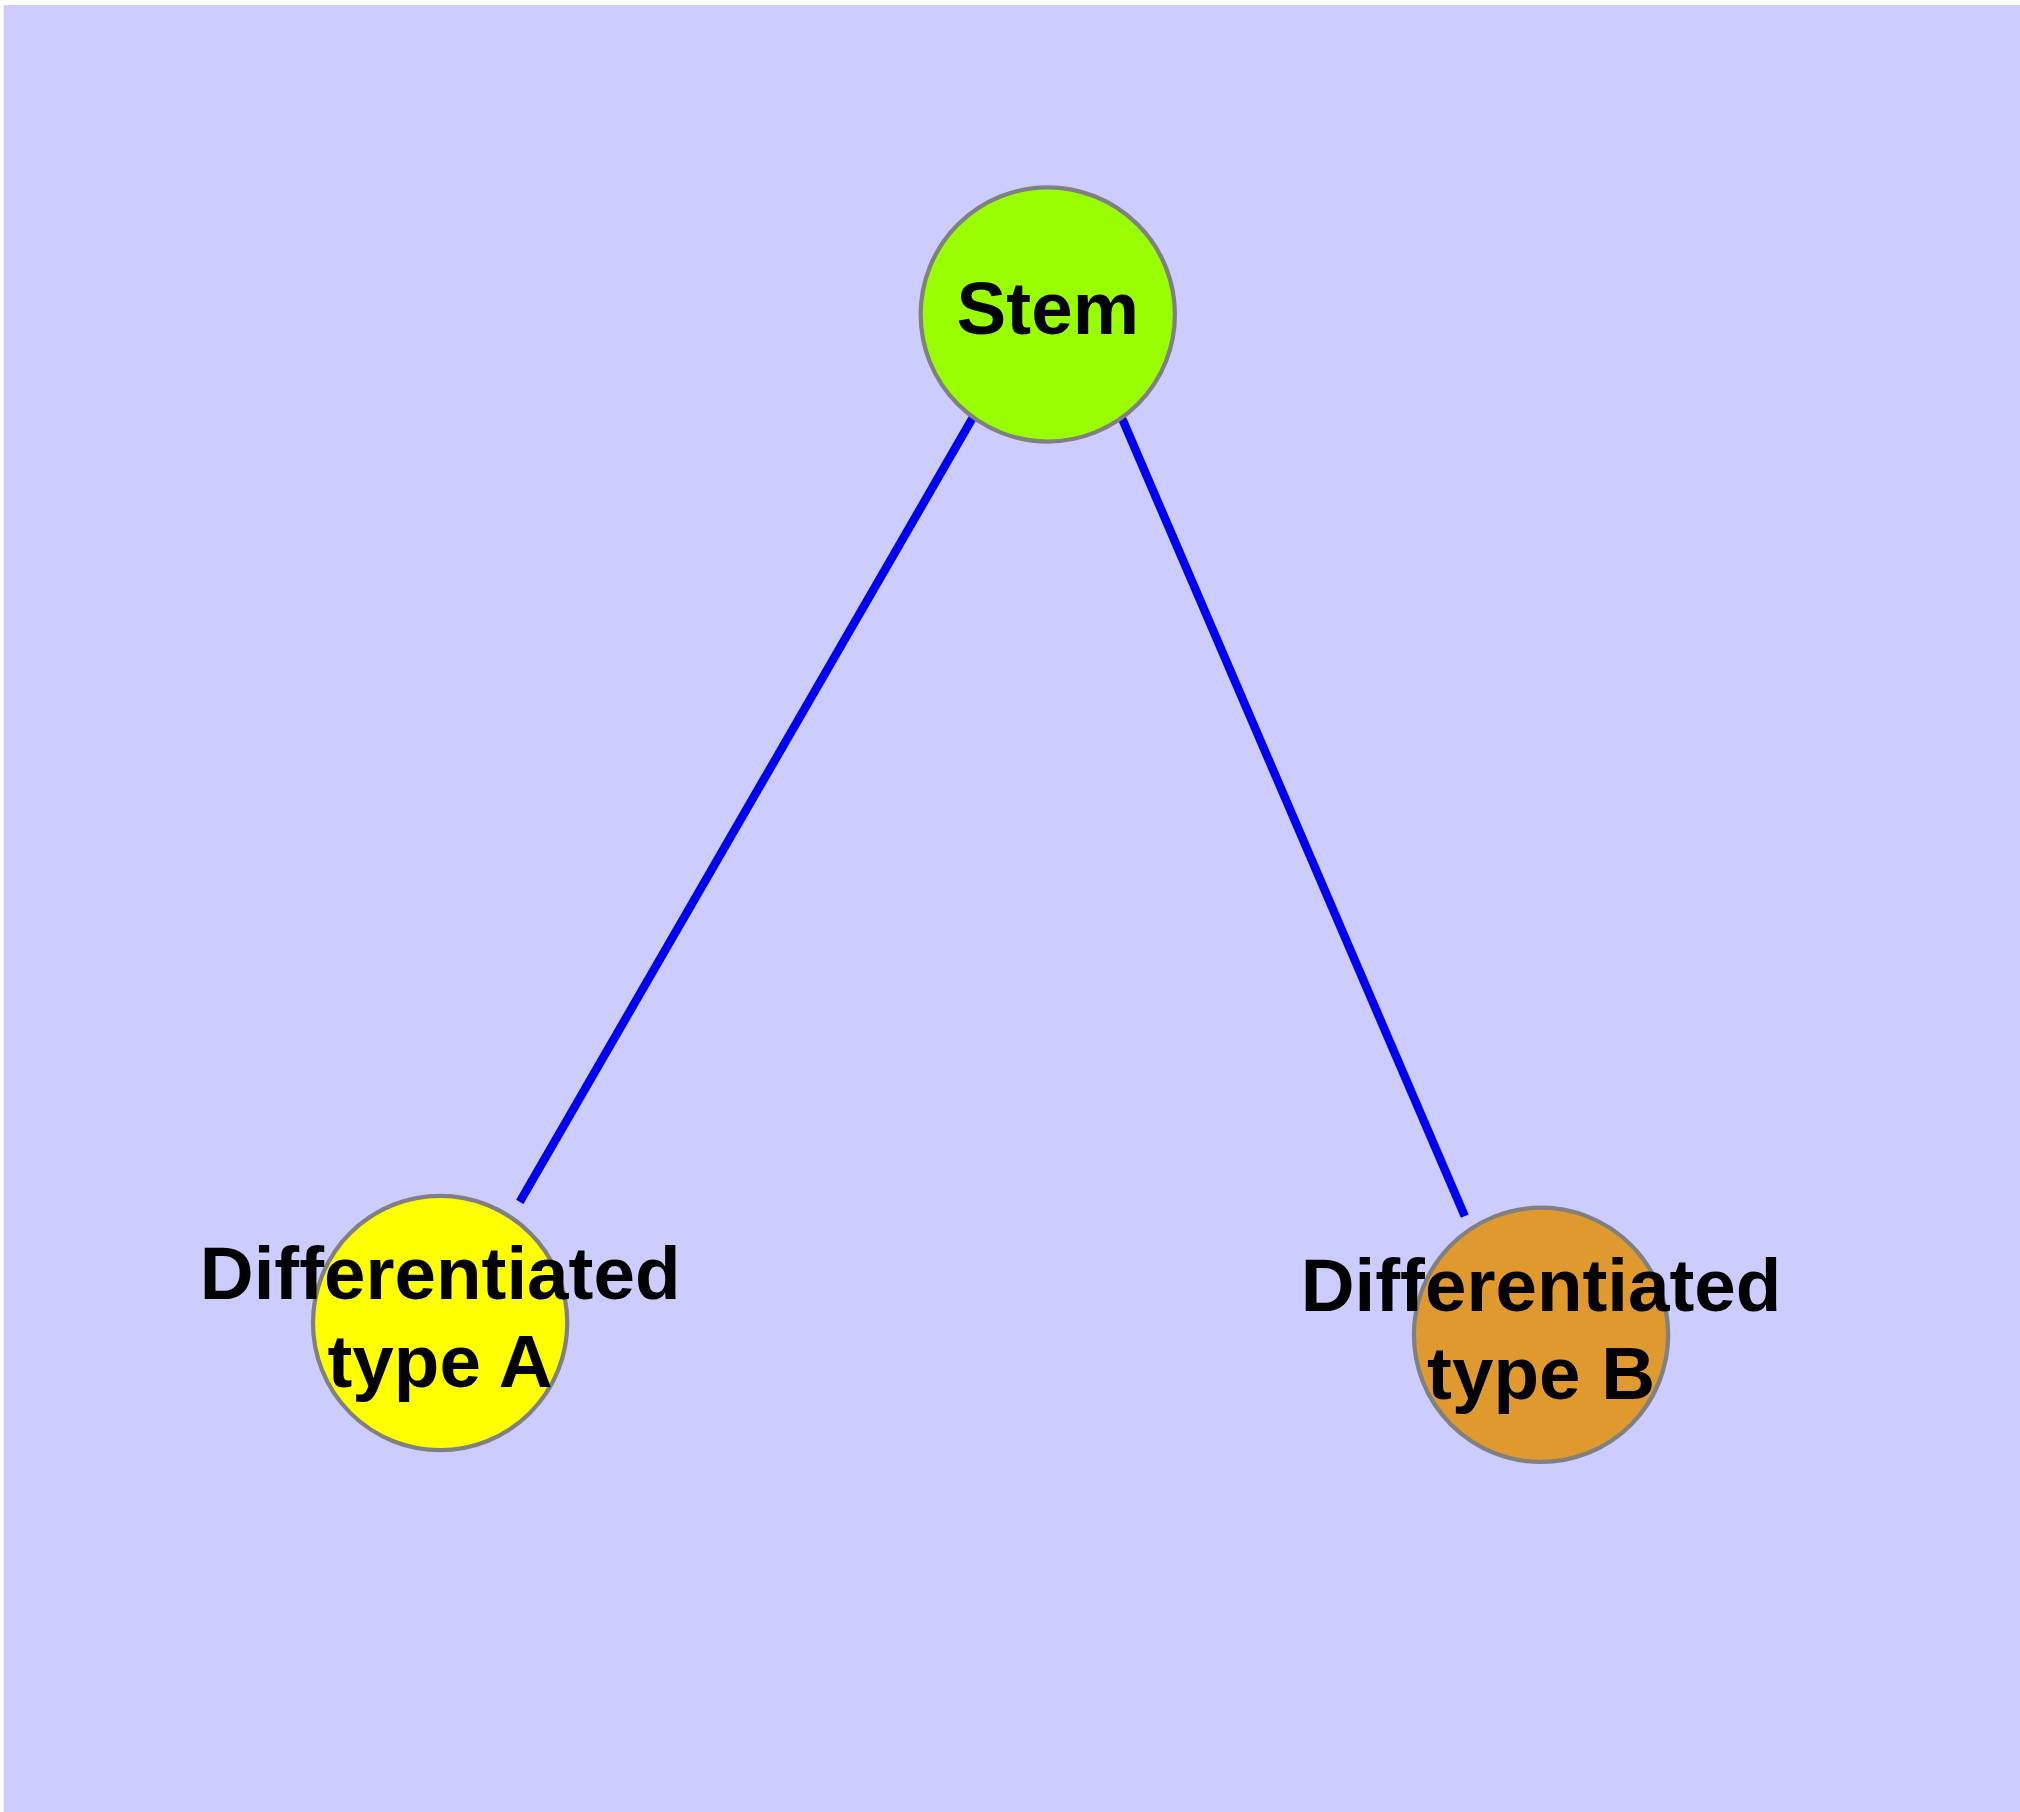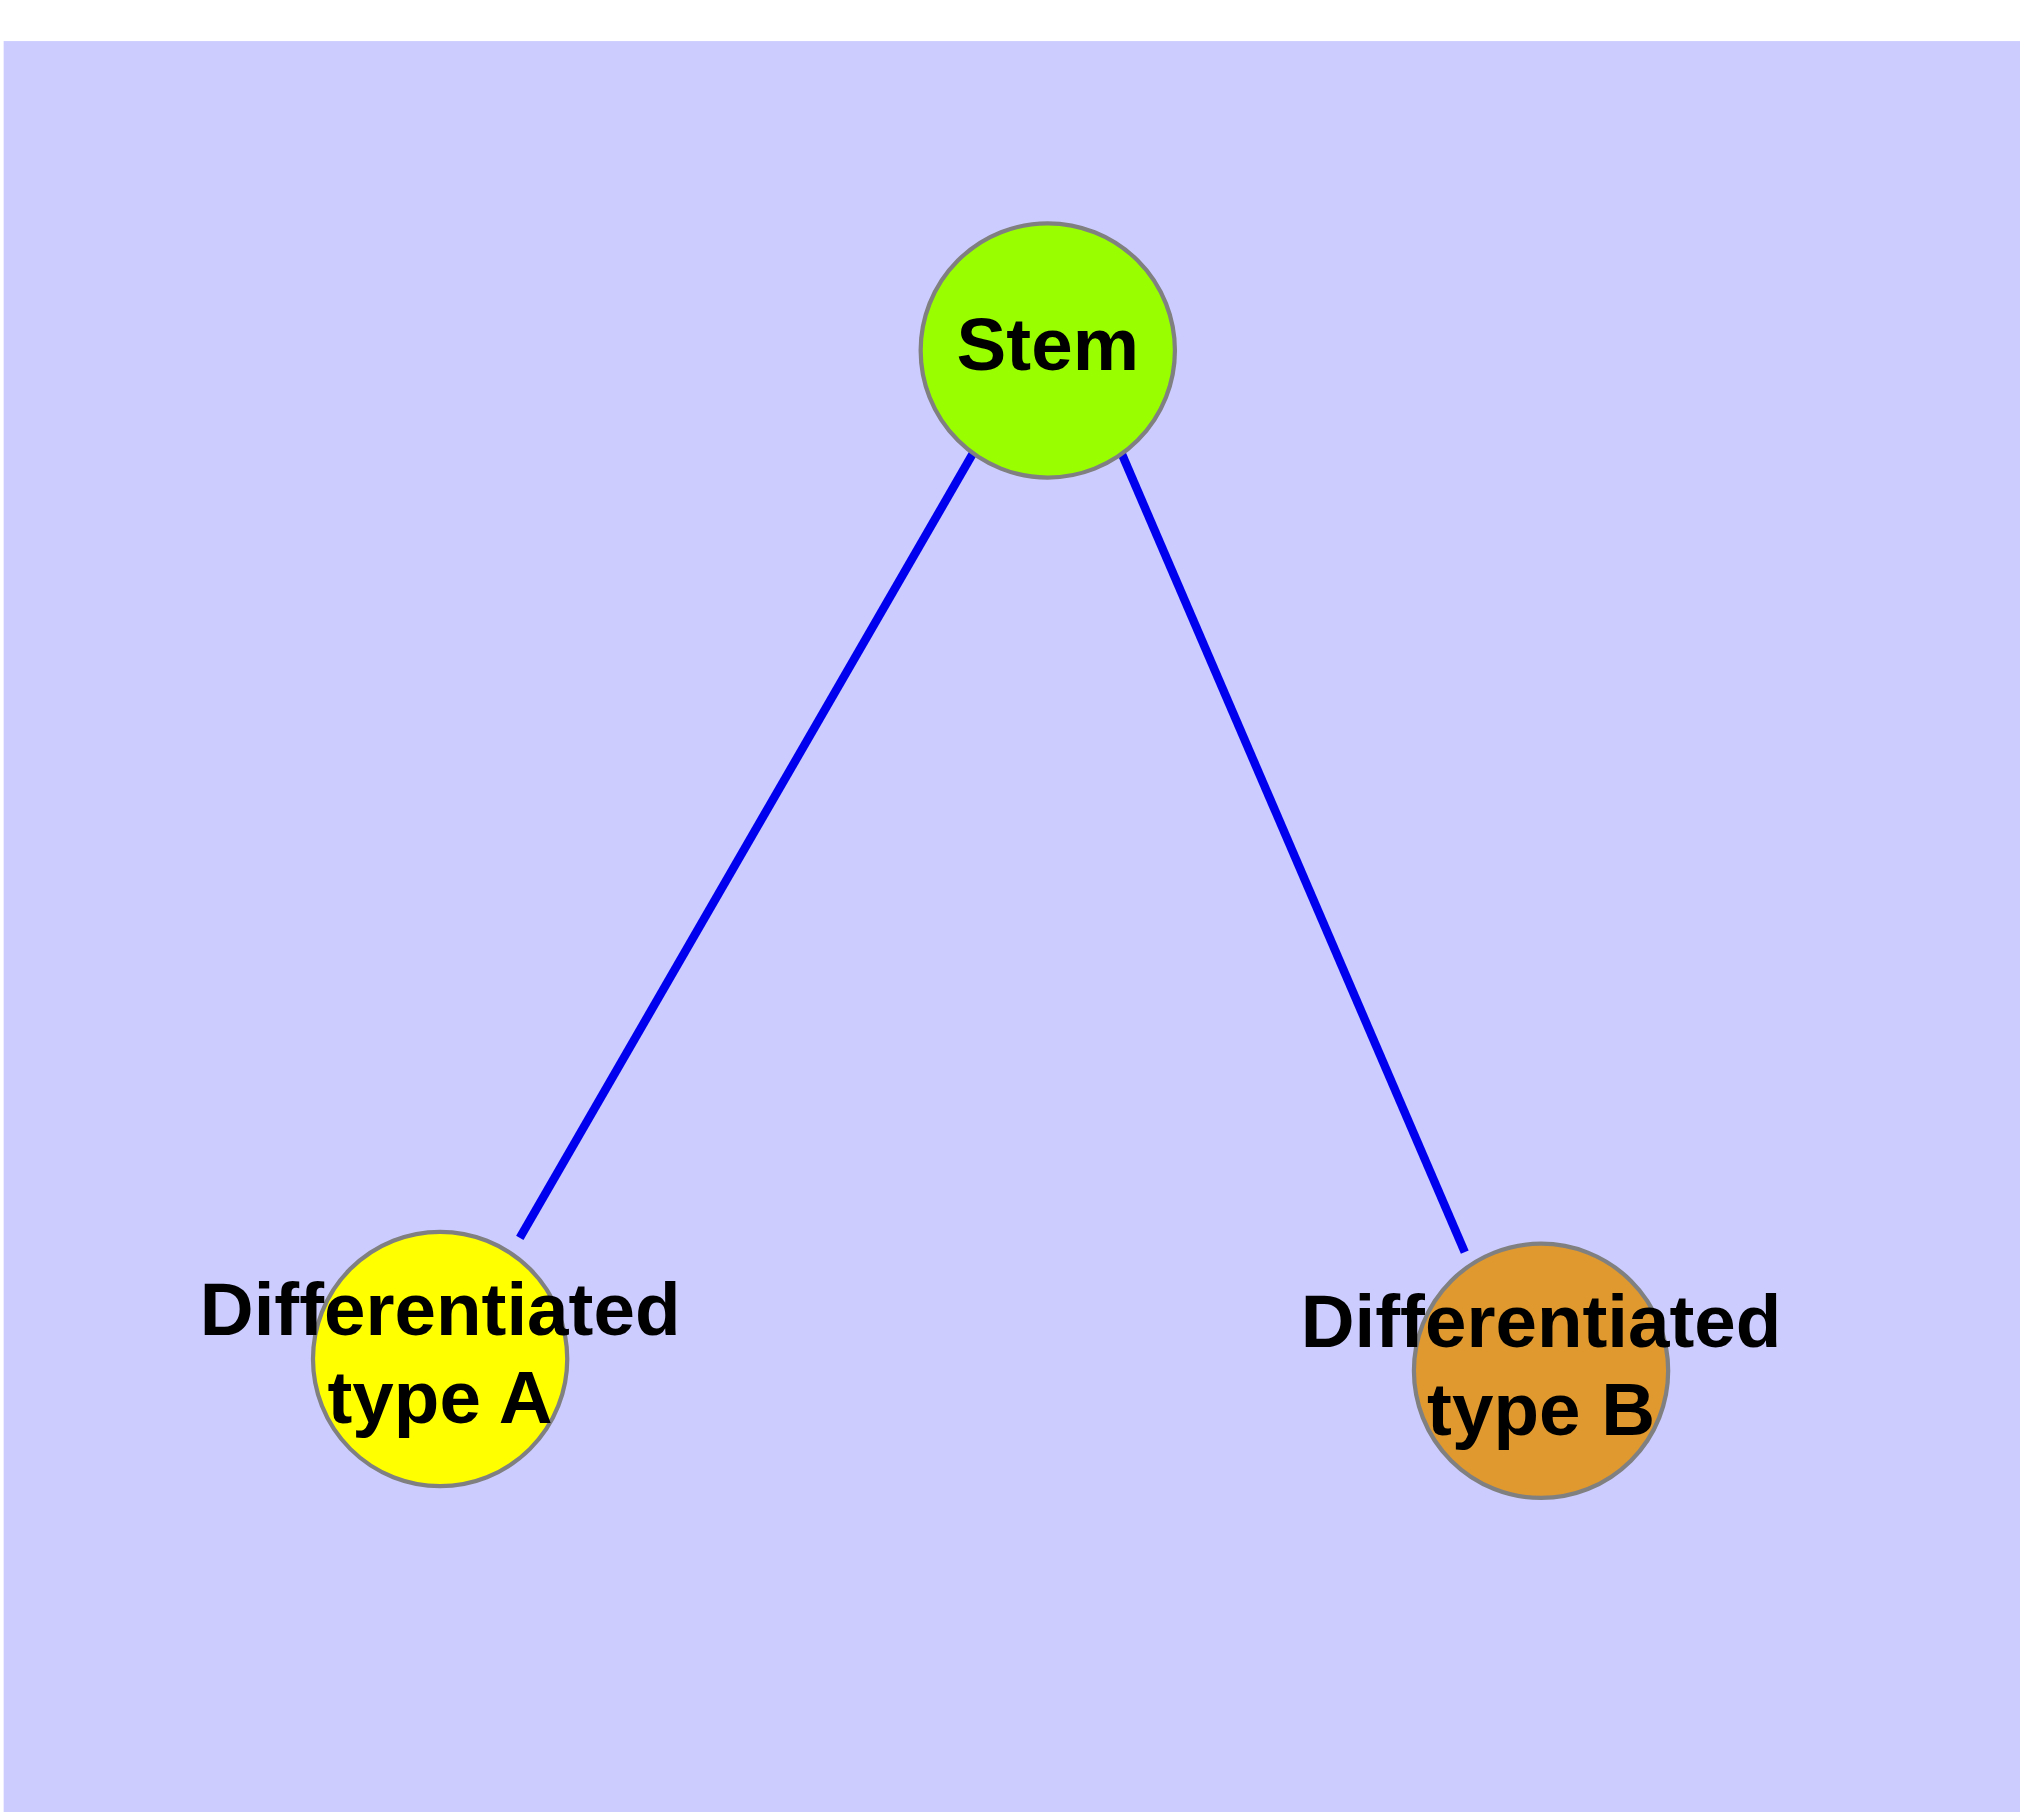--- a/index.html
+++ b/index.html
@@ -33,21 +33,21 @@
     font-weight: bold;
     fill: #000000;
     text-anchor: middle;
     dominant-baseline: middle;
     paint-order: normal;
   }
 </style>
 </head>
 <body style="width: 2021px; height: 1812px;">
 
-<div id="graph-canvas" style="width: 2021px; height: 1536px; margin-top: 36px;">
+<div id="graph-canvas" style="width: 2021px; height: 1536px;">
   <svg id="graph-svg" viewBox="0 0 2384 2138" xmlns="http://www.w3.org/2000/svg">
 
     <rect id="bg-rect" x="4" y="6" width="2380" height="2132" fill="#ccccff"></rect>
 
     <g id="edges-layer">
       <line id="edge-0" x1="1148" y1="492" x2="613" y2="1418" stroke="#0000ee" stroke-width="10" stroke-linecap="butt"></line>
       <line id="edge-1" x1="1322" y1="490" x2="1728" y2="1435" stroke="#0000ee" stroke-width="10" stroke-linecap="butt"></line>
     </g>
 
     <g id="nodes-layer">

